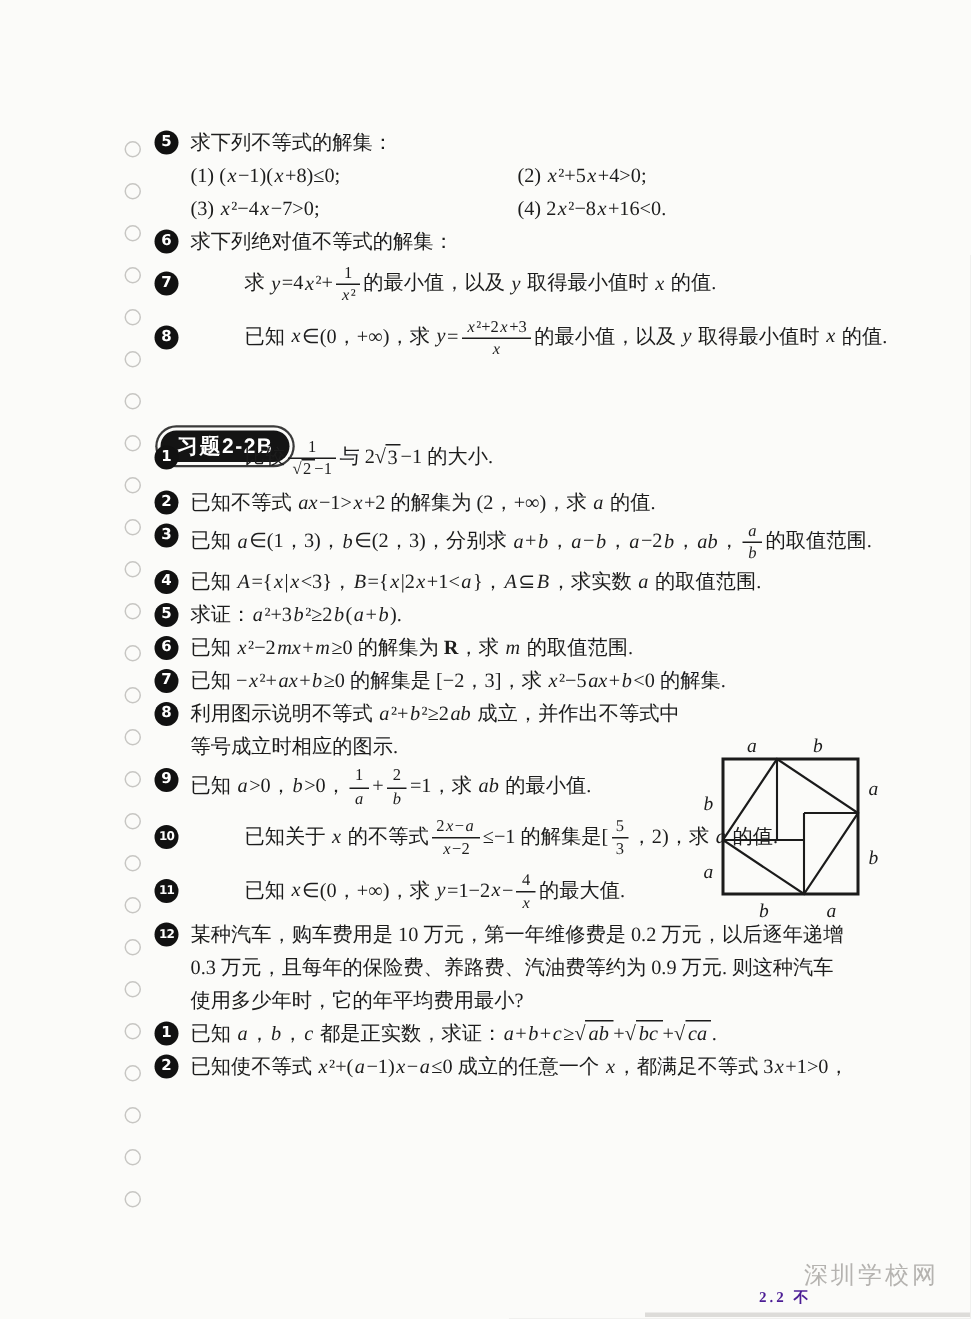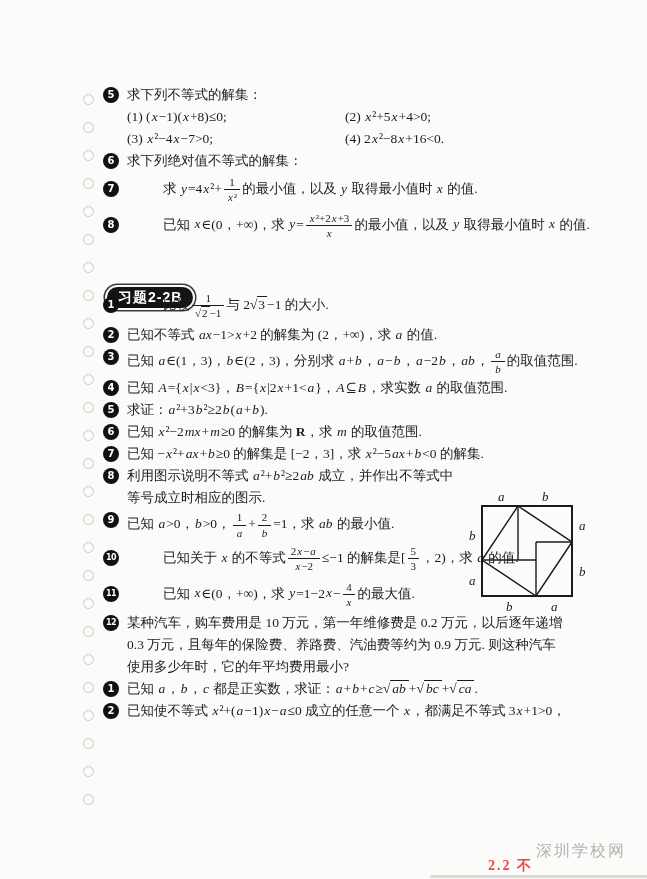--- a/index.html
+++ b/index.html
@@ -32,21 +32,21 @@
     margin:3px 8px 0 0;
     border-radius:50%;
     background:#111; color:#fff;
     font-family:"DejaVu Sans","Liberation Sans",sans-serif;
     font-size:10px; font-weight:bold;
     line-height:16px; text-align:center;
   }
   .pnum.dd { font-size:8px; letter-spacing:-0.5px; }
   .pnum.vt { margin-top:9px; }
   .pbody { flex:1 1 auto; }
-  .line { min-height:22px; }
+  .line { min-height:22px;font-family:Liberation Serif, serif; }
   .line.tall { padding:3px 0;margin-left:36px; }
   .line.tsm  { padding:1px 0; }
   .cols .col-l { display:inline-block; width:218px; }
   .line i { font-style:italic; padding:0 1px; }
   .line b { font-weight:bold; font-style:normal; }
   
   .frac {
     display:inline-block; vertical-align:middle;
     text-align:center; font-size:11px; line-height:1.3;
     margin:0 2px;
@@ -72,22 +72,22 @@
   }
   
   .figure8 { position:absolute; left:452px; top:488px; width:150px; }
   .figure8 svg { display:block; }
   .fig-caption {
     text-align:center; font-size:13px; margin-top:2px;
     letter-spacing:1px;
   }
   
   .footer-ref {
-    position:absolute; left:488px; top:855px;
-    font-weight:bold; font-size:14px; color:#ef4444;
+    position:absolute; left:506px; top:855px;
+    font-weight:bold; font-size:10px; color:#4c1d95;
     letter-spacing:2px; white-space:nowrap;
   }
   .watermark {
     position:absolute; left:536px; top:840px;
     font-size:16px; color:#b5b3b0; letter-spacing:2px;
     white-space:nowrap;
   }
   .edge-smudge {
     position:absolute; left:430px; top:875px; width:217px; height:3px;
     background:#dddcd9;

